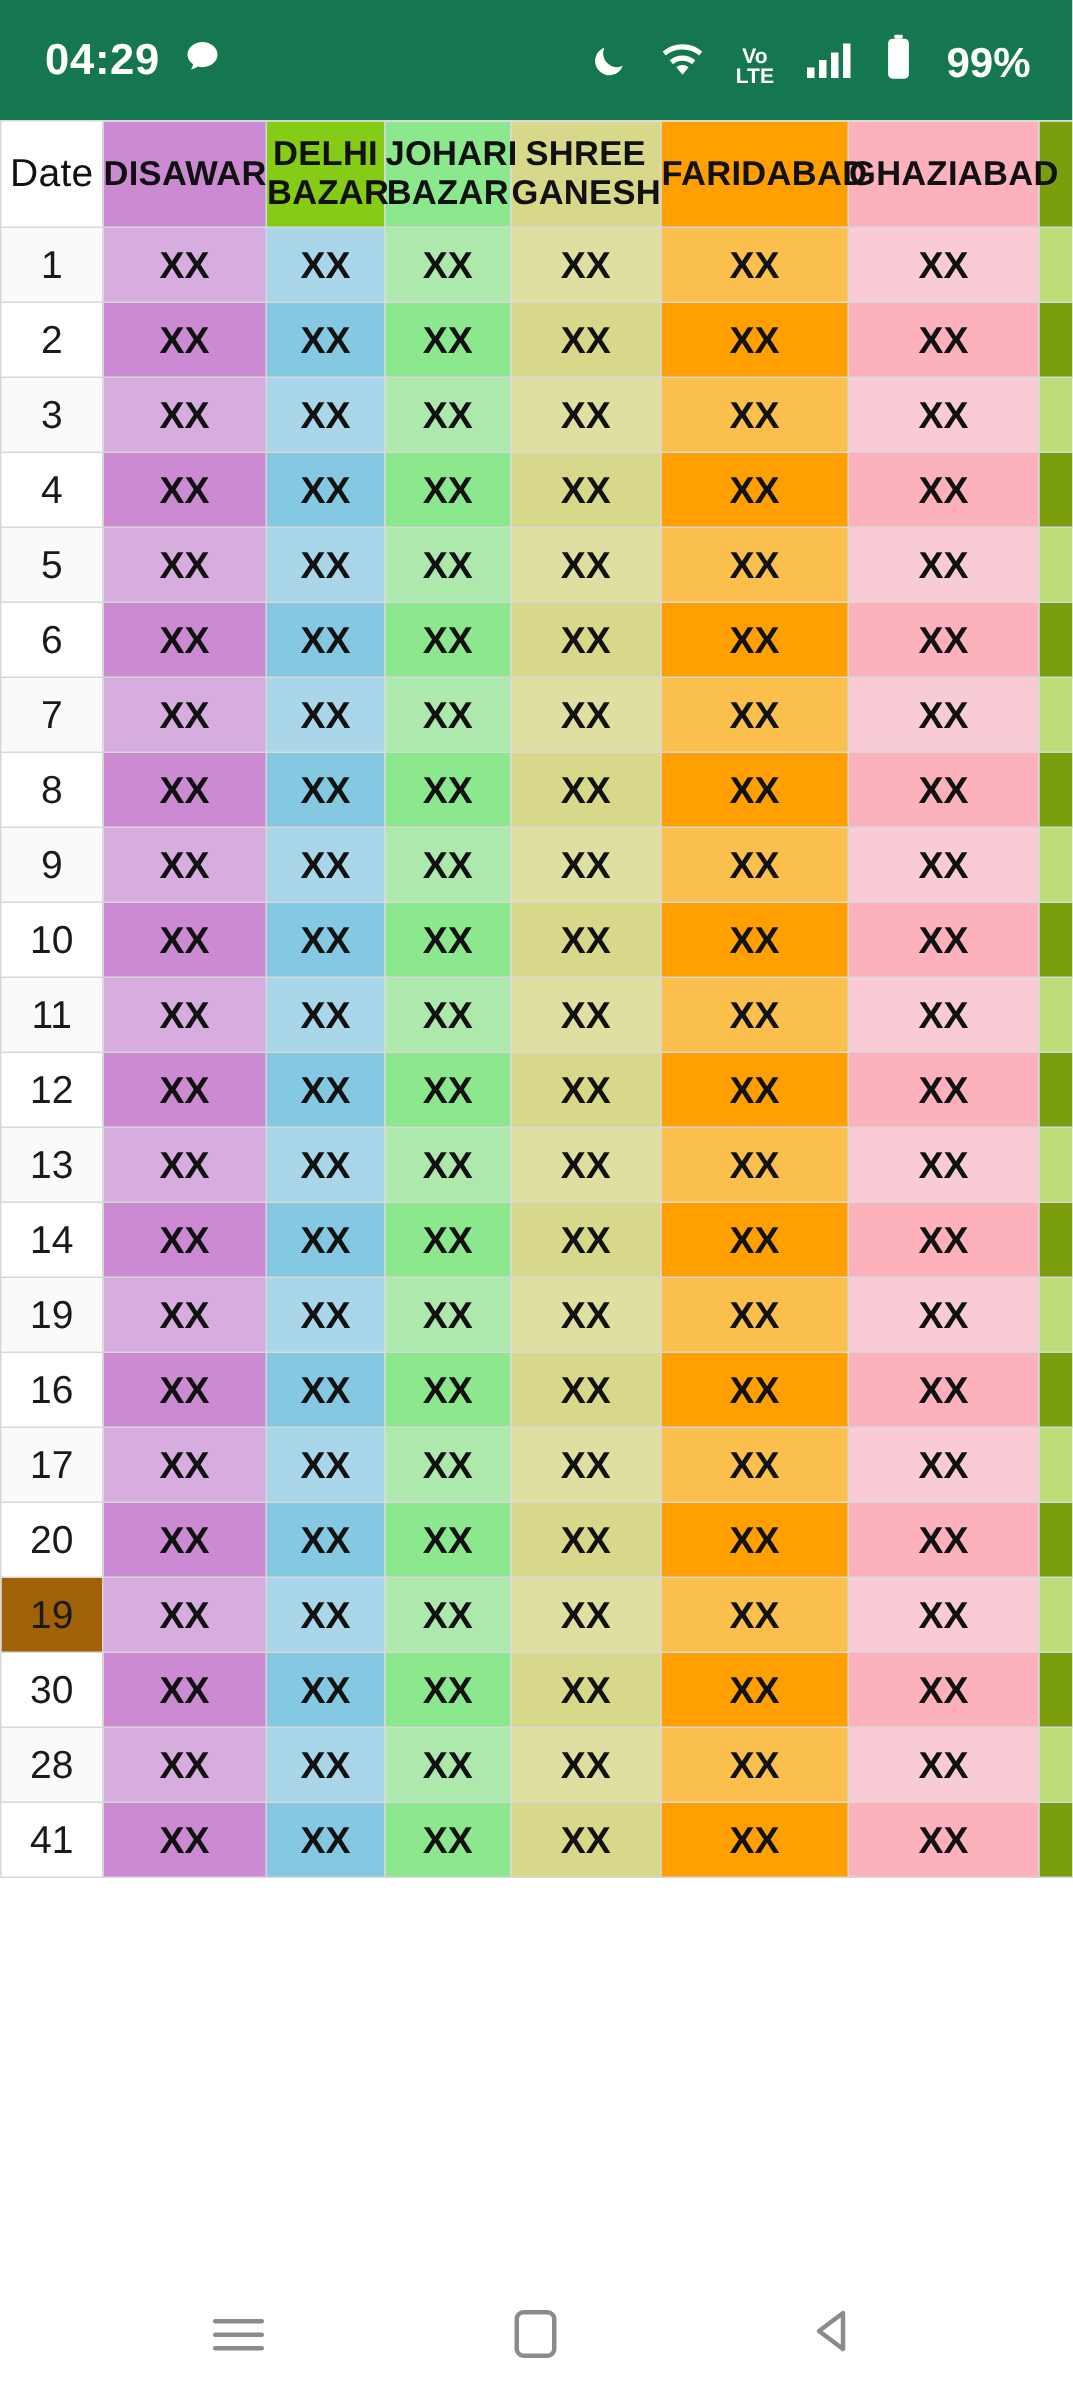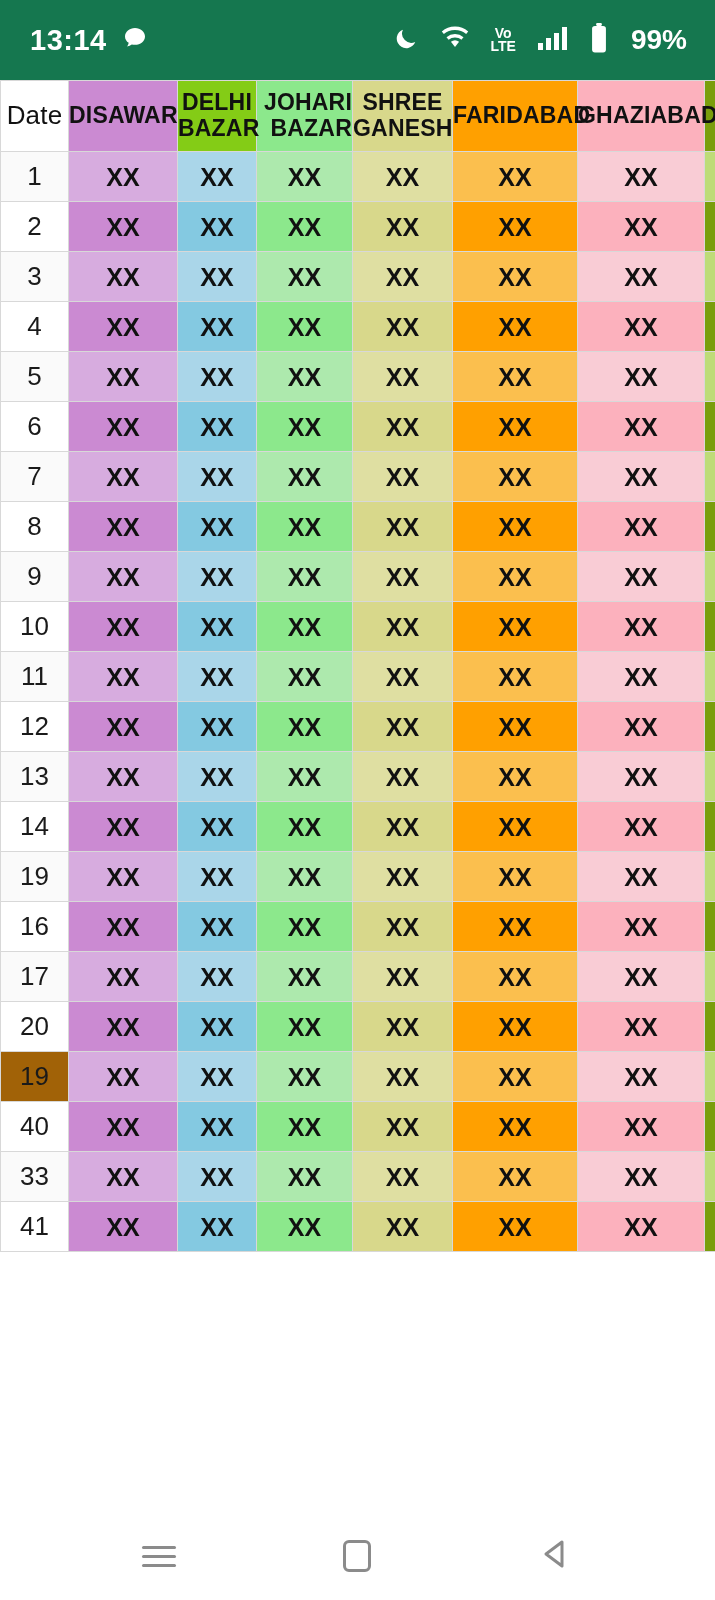--- a/index.html
+++ b/index.html
@@ -12,21 +12,21 @@
   .phone { width:715px; height:1600px; position:relative; display:flex; flex-direction:column; background:#fff; }
 
   
   .statusbar {
     height:80px; background:#15774F;
     display:flex; align-items:center; justify-content:space-between;
     padding:0 28px 0 30px; flex:0 0 80px;
   }
   .sb-left { display:flex; align-items:center; gap:16px; }
   .sb-time { color:#fff; font-size:29px; font-weight:700; letter-spacing:.5px; }
-  .sb-right { display:flex; align-items:center; gap:21px; }
+  .sb-right { display:flex; align-items:flex-end; gap:21px; }
   .ic { display:inline-block; }
   .sb-batt-txt { color:#fff; font-size:28px; font-weight:700; margin-left:2px; }
 
   
   .appbar {
     background:#15774F; flex:0 0 96px;
     display:flex; align-items:center; padding:0 30px; gap:30px;
   }
   .appbar-title { color:#fff; font-size:38px; font-weight:400; letter-spacing:.4px; }
 
@@ -70,21 +70,21 @@
   .nav-lines span { display:block; height:3px; background:#8b8b8b; margin:6px 0; border-radius:2px; }
   .nav-square { width:28px; height:32px; border:3px solid #8b8b8b; border-radius:6px; }
 </style>
 </head>
 <body>
 
 <div class="phone">
 
   <div class="statusbar">
     <div class="sb-left">
-      <span class="sb-time">13:14</span>
+      <span class="sb-time">04:29</span>
       <span class="ic">
         <svg width="24" height="24" viewBox="0 0 24 24">
             <path d="M12 2C6.5 2 2 5.8 2 10.4c0 2.6 1.4 4.9 3.7 6.4-.2 1.3-.8 2.6-1.6 3.6 1.8-.3 3.4-1 4.7-2 1 .2 2.1.4 3.2.4 5.5 0 10-3.8 10-8.4S17.5 2 12 2z" fill="#ffffff"></path>
           </svg>
       </span>
     </div>
     <div class="sb-right">
       <span class="ic">
         <svg width="26" height="26" viewBox="0 0 24 24">
             <path d="M20.5 15.6A8.5 8.5 0 0 1 9.2 4.3 8.8 8.8 0 1 0 20.5 15.6z" fill="#ffffff"></path>
@@ -121,21 +121,21 @@
 
 
 
   <div class="tablewrap">
     <table class="chart">
       <thead>
         <tr id="header-row">
             <th class="datehead" style="width: 68px; background: rgb(255, 255, 255);">Date</th>
             <th style="width: 109px; background: rgb(203, 138, 210); text-align: right;">DISAWAR</th>
             <th style="width: 79px; background: #84cc16;">DELHI<br>BAZAR</th>
-            <th style="width: 96px; background: rgb(140, 232, 140); text-align: right;">JOHARI<br>BAZAR</th>
+            <th style="width: 84px; background: rgb(140, 232, 140);">JOHARI<br>BAZAR</th>
             <th style="width: 100px; background: rgb(216, 216, 139);">SHREE<br>GANESH</th>
             <th style="width: 125px; background: rgb(255, 160, 0);">FARIDABAD</th>
             <th style="width: 127px; background: rgb(252, 177, 189);">GHAZIABAD</th>
             <th style="width: 34px; background: rgb(122, 158, 12);"></th>
           </tr>
       </thead>
       <tbody id="table-body">
           <tr>
             <td class="datecell" style="background: rgb(250, 250, 250);">1</td>
             <td style="background: rgb(215, 172, 223);">XX</td>
@@ -320,31 +320,31 @@
             <td class="datecell" style="background: #a16207;">19</td>
             <td style="background: rgb(215, 172, 223);">XX</td>
             <td style="background: rgb(170, 214, 233);">XX</td>
             <td style="background: rgb(173, 233, 173);">XX</td>
             <td style="background: rgb(223, 223, 162);">XX</td>
             <td style="background: rgb(251, 191, 78);">XX</td>
             <td style="background: rgb(249, 204, 213);">XX</td>
             <td style="background: rgb(190, 220, 120);"></td>
           </tr>
           <tr>
-            <td class="datecell" style="background: rgb(255, 255, 255);">40</td>
-            <td style="background: rgb(203, 138, 210);">XX</td>
-            <td style="background: rgb(132, 201, 225);">XX</td>
-            <td style="background: rgb(140, 232, 140);">XX</td>
-            <td style="background: rgb(216, 216, 139);">XX</td>
-            <td style="background: rgb(255, 160, 0);">XX</td>
-            <td style="background: rgb(252, 177, 189);">XX</td>
-            <td style="background: rgb(122, 158, 12);"></td>
-          </tr>
-          <tr>
-            <td class="datecell" style="background: rgb(250, 250, 250);">33</td>
+            <td class="datecell" style="background: rgb(255, 255, 255);">30</td>
+            <td style="background: rgb(203, 138, 210);">XX</td>
+            <td style="background: rgb(132, 201, 225);">XX</td>
+            <td style="background: rgb(140, 232, 140);">XX</td>
+            <td style="background: rgb(216, 216, 139);">XX</td>
+            <td style="background: rgb(255, 160, 0);">XX</td>
+            <td style="background: rgb(252, 177, 189);">XX</td>
+            <td style="background: rgb(122, 158, 12);"></td>
+          </tr>
+          <tr>
+            <td class="datecell" style="background: rgb(250, 250, 250);">28</td>
             <td style="background: rgb(215, 172, 223);">XX</td>
             <td style="background: rgb(170, 214, 233);">XX</td>
             <td style="background: rgb(173, 233, 173);">XX</td>
             <td style="background: rgb(223, 223, 162);">XX</td>
             <td style="background: rgb(251, 191, 78);">XX</td>
             <td style="background: rgb(249, 204, 213);">XX</td>
             <td style="background: rgb(190, 220, 120);"></td>
           </tr>
           <tr>
             <td class="datecell" style="background: rgb(255, 255, 255);">41</td>

